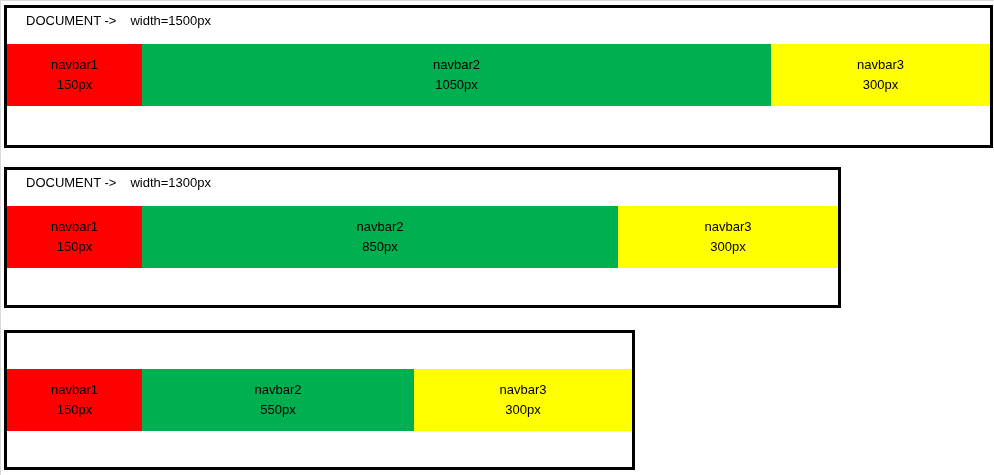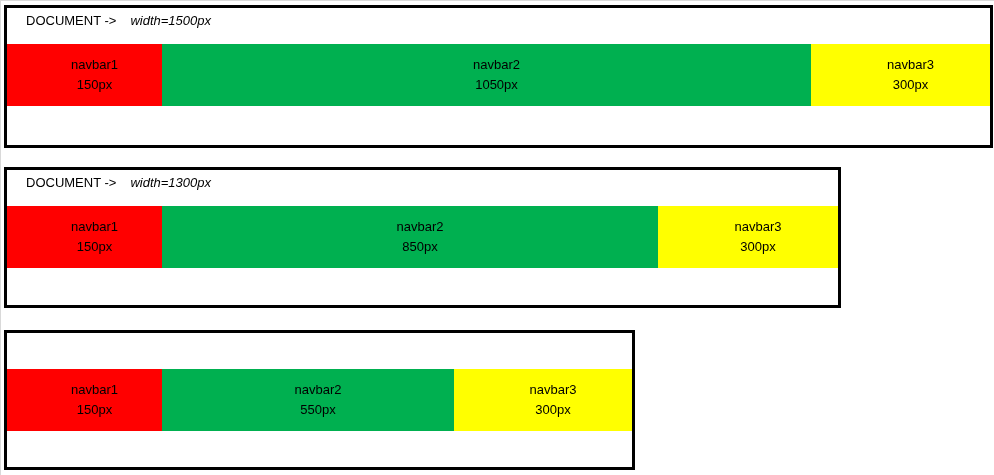--- a/index.html
+++ b/index.html
@@ -26,38 +26,37 @@
   #box2 { left: 3px; top: 166px; width: 837px; height: 141px; }
   #box3 { left: 3px; top: 329px; width: 631px; height: 140px; }
 
   .doc-header {
     position: absolute;
     left: 19px;
     top: 5px;
     line-height: 16px;
     white-space: nowrap;
   }
-  .doc-width { margin-left: 14px; font-style: italic; }
+  .doc-width { margin-left: 14px; }
 
   .bar {
     position: absolute;
     left: 0;
     right: 0;
     top: 36px;
     height: 62px;
     display: flex;
   }
   .seg {
     display: flex;
     flex-direction: column;
     align-items: center;
     justify-content: center;
     line-height: 20px;
     overflow: hidden;
-    padding-left: 20px;
   }
   .seg1 { width: 135px; }
   #box1 .seg2 { width: 629px; }
   #box2 .seg2 { width: 476px; }
   #box3 .seg2 { width: 272px; }
   .seg3 { flex: 1; text-align: center; }
 </style>
 </head>
 <body>
 

